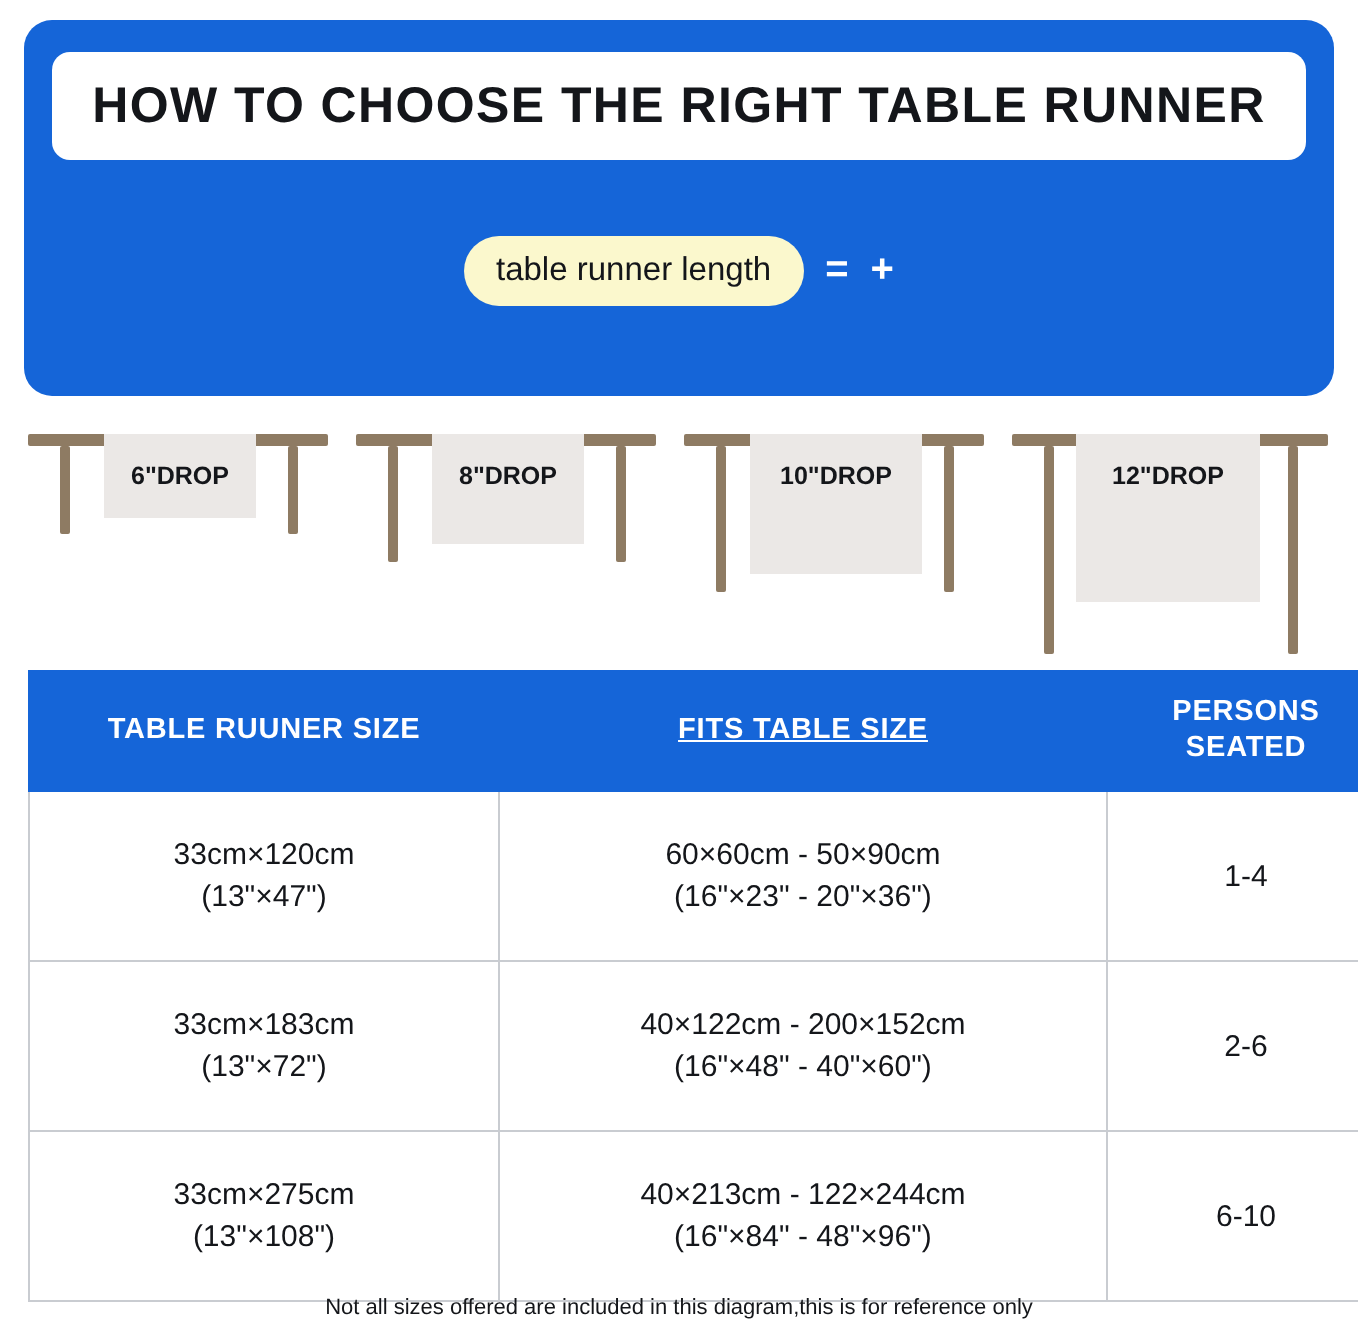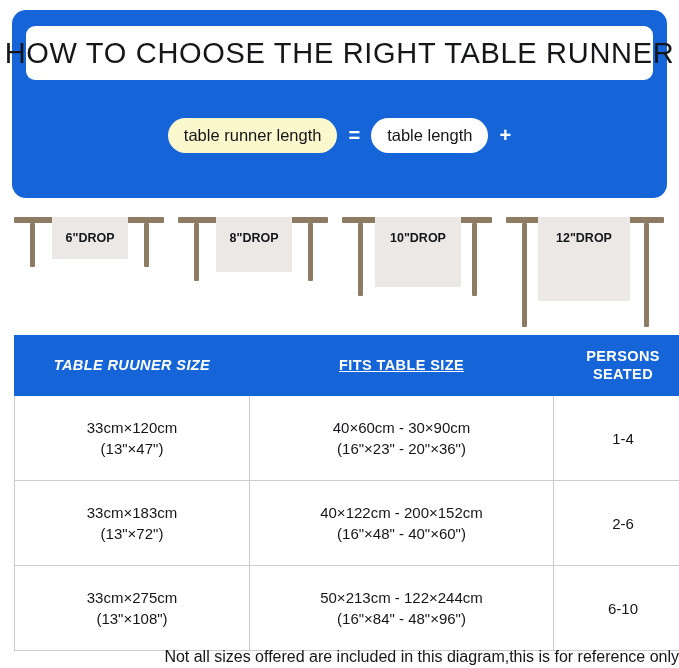--- a/index.html
+++ b/index.html
@@ -37,22 +37,22 @@
     top: 16px;
     width: 627px;
     height: 54px;
     background: #ffffff;
     border-radius: 9px;
     display: flex;
     align-items: center;
     justify-content: center;
   }
   .title-text {
-    font-size: 29px;
-    font-weight: normal;
+    font-size: 25px;
+    font-weight: bold;
     color: #14161a;
     letter-spacing: 0.7px;
     white-space: nowrap;
   }
 
   .formula {
     position: absolute;
     left: 0;
     top: 108px;
     width: 655px;
@@ -143,47 +143,46 @@
   .tbl td {
     border: 1px solid #c9ccd1;
     font-size: 15px;
     color: #14161a;
     text-align: center;
     padding: 10px 4px;
     line-height: 1.45;
     height: 64px;
     vertical-align: middle;
   }
-  .col-a { width: 226px; font-style: italic; }
+  .col-a { width: 226px; }
   .col-b { width: 295px; text-decoration: underline; }
   .col-c { width: 130px; }
 
   .footnote {
     position: absolute;
     left: 0;
     top: 648px;
     width: 679px;
-    text-align: right;
-    font-size: 16px;
+    text-align: center;
+    font-size: 11px;
     color: #14161a;
   }
 </style>
 </head>
 <body>
 
 <div class="page">
 
   <div class="hero">
     <div class="title-box">
       <div class="title-text">HOW TO CHOOSE THE RIGHT TABLE RUNNER</div>
     </div>
     <div class="formula">
       <div class="pill highlight">table runner length</div>
       <div class="op">=</div>
-      <div class="pill">table length</div>
       <div class="op">+</div>
     </div>
   </div>
 
   <div class="drops">
 
     <div class="drop-unit" style="left:14px; width:150px; height:125px;">
       <div class="table-top" style="left:0; top:12px; width:150px;"></div>
       <div class="leg" style="left:16px; top:18px; height:44px;"></div>
       <div class="leg" style="left:130px; top:18px; height:44px;"></div>
@@ -229,21 +228,21 @@
         <th class="col-c">PERSONS SEATED</th>
       </tr>
     </thead>
     <tbody>
       <tr>
         <td>
           <div>33cm×120cm</div>
           <div>(13"×47")</div>
         </td>
         <td>
-          <div>40×60cm - 30×90cm</div>
+          <div>60×60cm - 50×90cm</div>
           <div>(16"×23" - 20"×36")</div>
         </td>
         <td>1-4</td>
       </tr>
       <tr>
         <td>
           <div>33cm×183cm</div>
           <div>(13"×72")</div>
         </td>
         <td>
@@ -251,21 +250,21 @@
           <div>(16"×48" - 40"×60")</div>
         </td>
         <td>2-6</td>
       </tr>
       <tr>
         <td>
           <div>33cm×275cm</div>
           <div>(13"×108")</div>
         </td>
         <td>
-          <div>50×213cm - 122×244cm</div>
+          <div>40×213cm - 122×244cm</div>
           <div>(16"×84" - 48"×96")</div>
         </td>
         <td>6-10</td>
       </tr>
     </tbody>
   </table>
 
   <div class="footnote">Not all sizes offered are included in this diagram,this is for reference only</div>
 
 </div>

